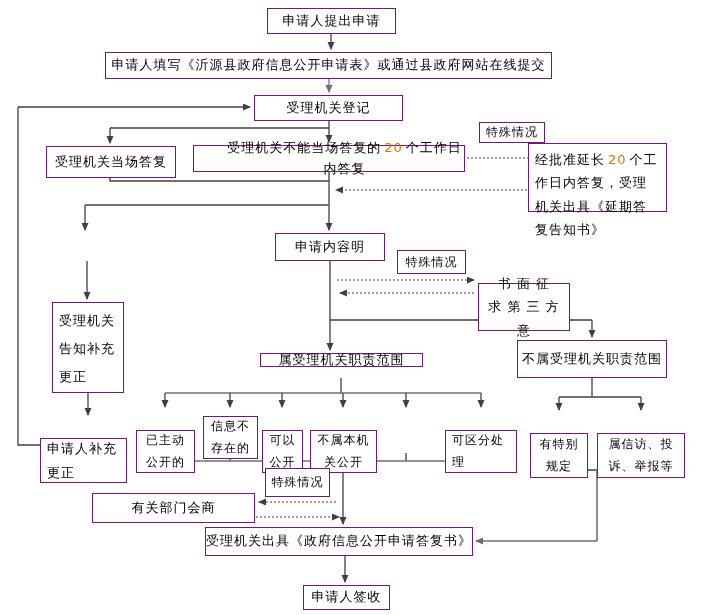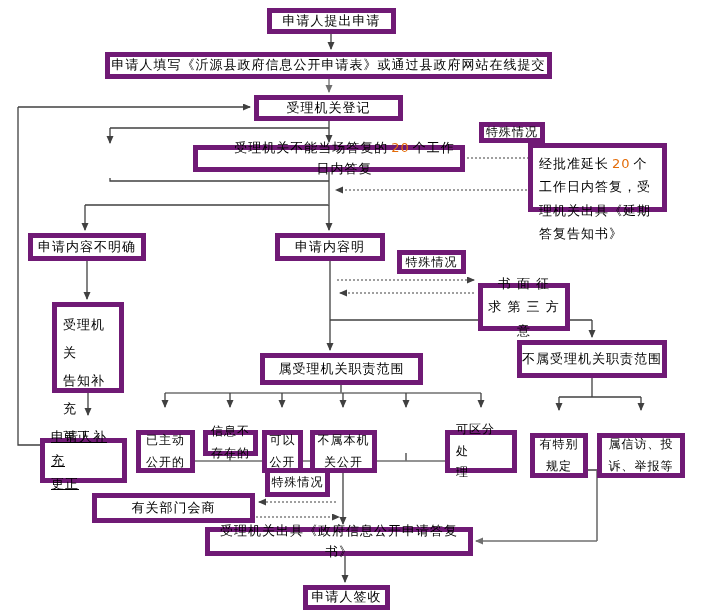--- a/index.html
+++ b/index.html
@@ -4,21 +4,21 @@
 <style>
   html,body { margin:0; padding:0; background:#ffffff; }
   body { font-family:"DejaVu Sans", sans-serif; }
   #stage {
     position:relative; width:723px; height:615px; background:#ffffff;
     overflow:hidden;
   }
   #wires { position:absolute; left:0; top:0; width:723px; height:615px; }
   .node {
     position:absolute; box-sizing:border-box;
-    background:#ffffff; border:5px solid #701a75;
+    background:#ffffff; border:1px solid #701a75;
     display:flex; align-items:center; justify-content:center;
     font-size:13px; color:#000000; line-height:1.55;
     text-align:center; letter-spacing:1px; white-space:pre-line;
   }
   .node .txt { display:block; width:100%; }
   .sm   { font-size:12px; letter-spacing:1px; }
   .left { text-align:left; }
   .top  { align-items:flex-start; }
   .num  { color:#E36C09; margin:0 3px; }
   .pad  { padding:4px 6px; }
@@ -115,75 +115,75 @@
   </div>
 
   <div class="node" style="left:105px; top:52px; width:447px; height:27px;">
     <span class="txt">申请人填写《沂源县政府信息公开申请表》或通过县政府网站在线提交</span>
   </div>
 
   <div class="node" style="left:254px; top:95px; width:149px; height:26px;">
     <span class="txt">受理机关登记</span>
   </div>
 
+  <div class="node" style="left:46px; top:146px; width:130px; height:32px;">
+    <span class="txt">受理机关当场答复</span>
+  </div>
 
   <div class="node" style="left:193px; top:145px; width:272px; height:27px;padding-left:31px;">
     <span class="txt"><span>受理机关不能当场答复的</span><span class="num">20</span><span>个工作日内答复</span></span>
   </div>
 
   <div class="node sm" style="left:479px; top:122px; width:66px; height:21px;">
     <span class="txt">特殊情况</span>
   </div>
 
   <div class="node left top pad" style="left:528px; top:143px; width:139px; height:69px; line-height:1.8;">
     <span class="txt"><span>经批准延长</span><span class="num">20</span><span>个工作日内答复，受理机关出具《延期答复告知书》</span></span>
   </div>
 
-  <div class="node" style="left:28px; top:233px; width:118px; height:28px;">
-    <span class="txt">申请内容不明确</span>
-  </div>
 
   <div class="node" style="left:275px; top:233px; width:110px; height:28px;">
     <span class="txt">申请内容明</span>
   </div>
 
   <div class="node sm" style="left:397px; top:250px; width:69px; height:24px;">
     <span class="txt">特殊情况</span>
   </div>
 
   <div class="node lh-med" style="left:478px; top:263px; width:92px; height:48px;">
     <span class="txt">书 面 征
 求 第 三 方 意</span>
   </div>
 
   <div class="node left top pad lh-tall" style="left:52px; top:302px; width:72px; height:91px;">
     <span class="txt">受理机关
 告知补充
 更正</span>
   </div>
 
-  <div class="node left pad lh-med" style="left:40px; top:418px; width:87px; height:45px;text-decoration:underline;">
+  <div class="node left pad lh-med" style="left:40px; top:418px; width:87px; height:45px;">
     <span class="txt">申请人补充
 更正</span>
   </div>
 
-  <div class="node" style="left:260px; top:353px; width:163px; height:32px;justify-content:flex-end;">
+  <div class="node" style="left:260px; top:353px; width:163px; height:14px;justify-content:flex-end;">
     <span class="txt">属受理机关职责范围</span>
   </div>
 
   <div class="node" style="left:517px; top:340px; width:150px; height:38px;">
     <span class="txt">不属受理机关职责范围</span>
   </div>
 
   <div class="node sm lh-med" style="left:136px; top:410px; width:59px; height:43px;">
     <span class="txt">已主动
 公开的</span>
   </div>
 
-  <div class="node sm lh-med" style="left:203px; top:410px; width:55px; height:26px;">
+  <div class="node sm lh-med" style="left:203px; top:396px; width:55px; height:43px;">
     <span class="txt">信息不
 存在的</span>
   </div>
 
   <div class="node sm lh-med" style="left:262px; top:410px; width:41px; height:43px;">
     <span class="txt">可以
 公开</span>
   </div>
 
   <div class="node sm lh-med" style="left:310px; top:410px; width:67px; height:43px;">

